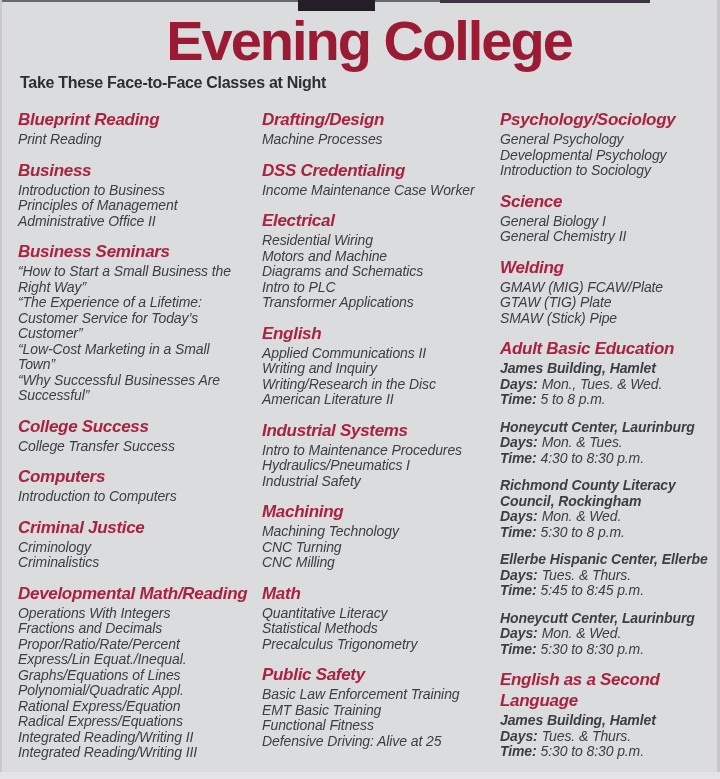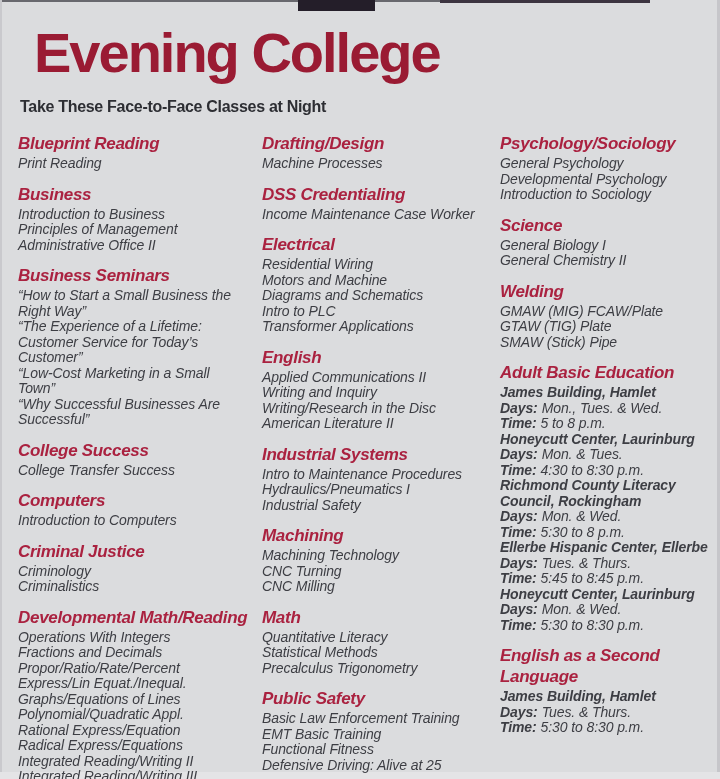--- a/index.html
+++ b/index.html
@@ -17,24 +17,25 @@
   .edge-top-line { position: absolute; top: 0; left: 0; width: 650px; height: 2px; background: #54545b; opacity: .85; }
   .edge-top-bar  { position: absolute; top: 0; left: 298px; width: 77px; height: 11px; background: #241e29; }
   .edge-top-bar2 { position: absolute; top: 0; left: 440px; width: 210px; height: 3px; background: #3c3440; }
   .edge-left   { position: absolute; top: 0; left: 0; width: 2px; height: 100%; background: #c9c9cd; }
   .edge-right  { position: absolute; top: 0; right: 0; width: 3px; height: 100%; background: #c6c6ca; }
   .edge-bottom { position: absolute; bottom: 0; left: 0; width: 100%; height: 7px; background: #e4e4e6; }
 
   .page { position: relative; padding: 8px 0 0 18px; }
 
   .title {
-    margin: 16px;
+    margin: 4px;
     font-size: 56px; font-weight: bold; line-height: 1.04;
     letter-spacing: -2px;
     color: var(--title, #9a1b33);
+    text-align: center;
   }
   .subtitle {
     margin: 4px 0 0 2px;
     font-size: 16px; font-weight: bold; letter-spacing: -0.3px;
     color: var(--subtitle, #2d2e33);
   }
 
   .columns { display: flex; margin-top: 17px; }
   .column { flex: 0 0 auto; }
   .column-1 { width: 244px; padding-right: 12px; }
@@ -45,21 +46,21 @@
   .section-heading {
     margin: 0 0 2px 0;
     font-size: 17px; font-weight: bold; line-height: 21px;
     letter-spacing: -0.3px;
     color: var(--heading, #aa2240);
   }
   .course-item {
     font-size: 14px; line-height: 15.5px; letter-spacing: -0.1px;
   }
 
-  .loc { margin-top: 0; }
+  .loc { margin-top: 12px; }
   .section .loc:first-of-type { margin-top: 0; }
   .loc-name { font-size: 14px; line-height: 15.5px; font-weight: bold; letter-spacing: -0.1px; }
   .loc-line { font-size: 14px; line-height: 15.5px; letter-spacing: -0.1px; }
   .loc-line .lbl { font-weight: bold; }
   .loc-line .val { margin-left: 4px; }
 </style>
 </head>
 <body style="--background: #dbdcde; --title: #9a1b33; --subtitle: #2d2e33; --heading: #aa2240; --body_text: #3d3e44;">
 
 <div class="edge-top-line"></div>

